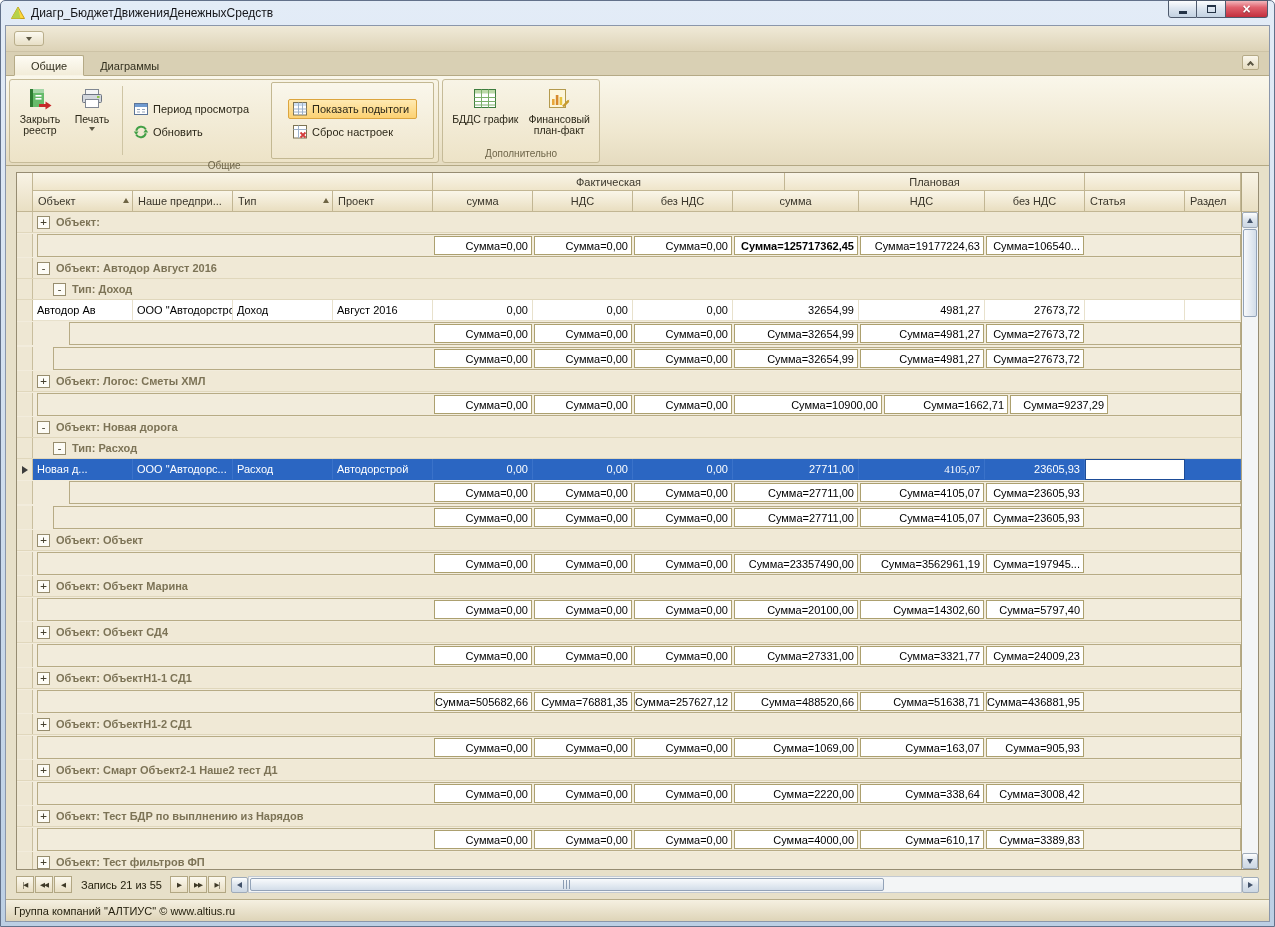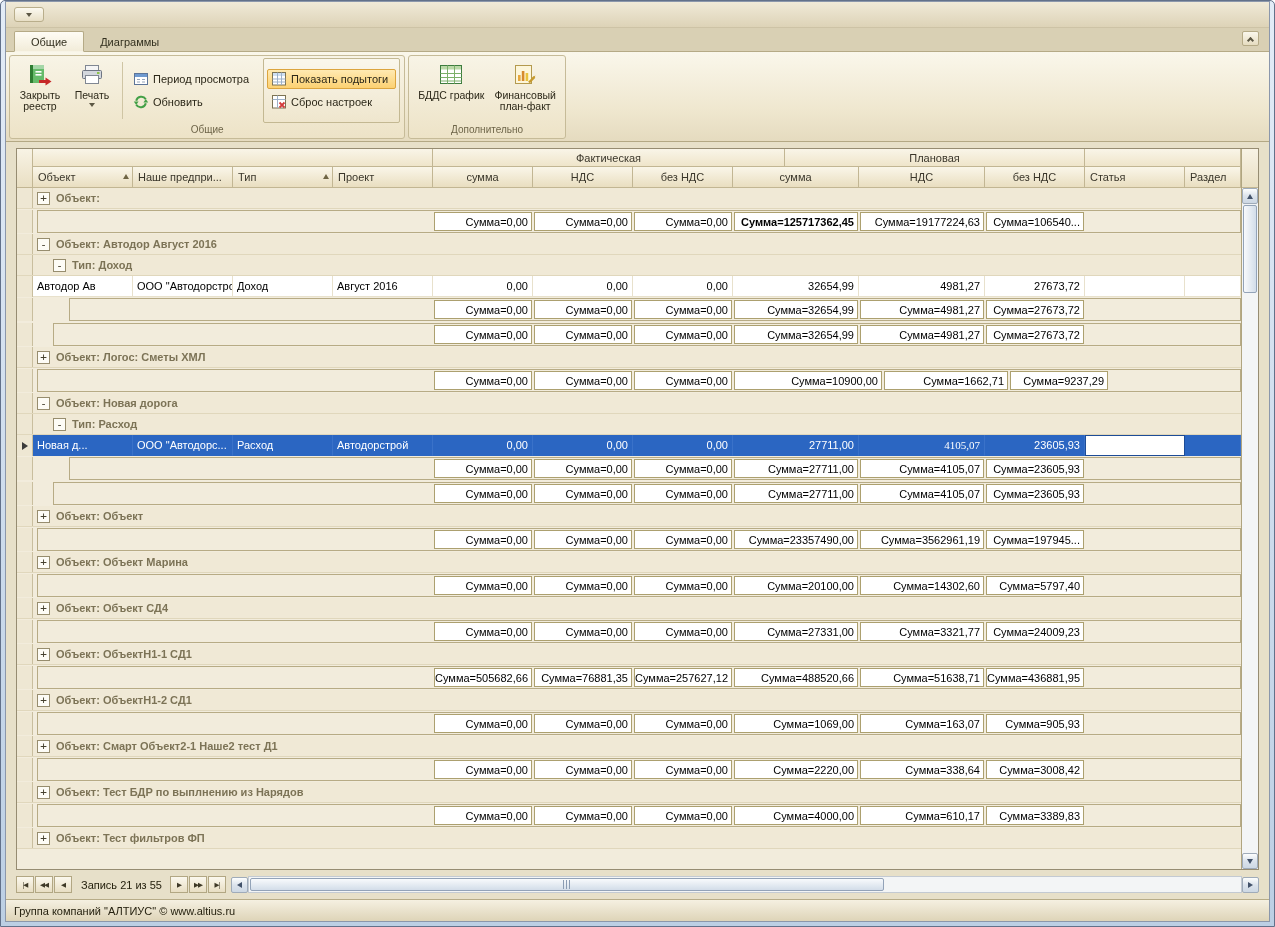--- a/index.html
+++ b/index.html
@@ -36,21 +36,21 @@
 
 .ribbon{height:90px;flex:none;background:linear-gradient(#faf7eb,#efe7cf 65%,#e5dbbf);border-bottom:1px solid #b3a884;display:flex;align-items:stretch;padding:3px 3px 2px;gap:3px;}
 .rgroup{flex:none;border:1px solid #c6bb98;border-radius:3px;background:linear-gradient(#f8f4e6,#ede3c7);display:flex;flex-direction:column;}
 .rgroup-body{flex:1;display:flex;align-items:stretch;padding:2px 4px 0;}
 .rgroup-cap{height:15px;flex:none;text-align:center;font-size:10px;color:#6e6549;padding:1px 8px 0;}
 .bigbtn{min-width:52px;padding:3px 4px 1px;border:1px solid transparent;border-radius:3px;display:flex;flex-direction:column;align-items:center;}
 .bigbtn .lbl{margin-top:2px;text-align:center;font-size:10.5px;line-height:11px;color:#2c2819;}
 .ddarr{margin-top:2px;}
 .vsep{width:1px;background:#cfc5a4;margin:4px 4px;}
 .smallcol{display:flex;flex-direction:column;justify-content:center;gap:3px;padding:0 2px;}
-.smallcol.boxed{border:1px solid #c3b892;border-radius:2px;background:linear-gradient(#faf7ec,#efe6cd);padding:3px;margin-left:4px;}
+.smallcol.boxed{border:1px solid #c3b892;border-radius:2px;background:linear-gradient(#faf7ec,#efe6cd);padding:16px;margin-left:12px;}
 .smallbtn{height:20px;display:flex;align-items:center;gap:4px;padding:0 7px 0 3px;border:1px solid transparent;border-radius:2px;color:#2c2819;white-space:nowrap;}
 .smallbtn.active{background:linear-gradient(#ffeab2,#fcd172);border-color:#dca53e;}
 .sicon{width:16px;height:16px;flex:none;display:flex;}
 .bicon{width:26px;height:26px;display:flex;}
 
 
 .grid-wrap{flex:1;min-height:0;margin:6px 10px 0;border:1px solid #968c72;background:#f2ecdc;display:flex;overflow:hidden;}
 .grid-cols{flex:1;min-width:0;display:flex;flex-direction:column;overflow:hidden;}
 .hdr{flex:none;display:flex;}
 .hdr-corner{width:16px;height:39px;flex:none;background:linear-gradient(#f8f3e5,#e9dfc3);border-right:1px solid #c2b693;border-bottom:1px solid #c2b693;}
@@ -100,20 +100,40 @@
 .hs-track{flex:1;height:17px;background:#f3f5f6;border:1px solid #c3cad2;display:flex;padding:1px;}
 .hs-thumb{width:64%;background:linear-gradient(#f8fafc,#d3dde9);border:1px solid #93a3b8;border-radius:2px;display:flex;align-items:center;justify-content:center;gap:2px;}
 .grip{width:1px;height:9px;background:#8b9cb3;}
 .hbtn{width:17px;}
 .status{height:22px;flex:none;background:linear-gradient(#f5f0e1,#ded4b8);border-top:1px solid #b7ac88;display:flex;align-items:center;padding-left:8px;color:#262210;}
 </style>
 </head>
 <body>
 
 <div class="window">
+  <div class="titlebar">
+    <span style="display:flex;">
+        <svg width="16" height="16" viewBox="0 0 16 16">
+          <path d="M8 2 L14.5 13.5 H1.5 Z" fill="#ffd83d" stroke="#c8a019"></path>
+          <path d="M8 2 L10.5 13.5 H1.5 Z" fill="#b6d24b"></path>
+        </svg>
+      </span>
+    <span class="title-text">Диагр_БюджетДвиженияДенежныхСредств</span>
+    <div class="win-btns">
+      <div class="win-btn first">
+          <span class="glyph-min"></span>
+        </div>
+      <div class="win-btn">
+          <span class="glyph-max"></span>
+        </div>
+      <div class="win-btn close">
+          <span class="glyph-close"></span>
+        </div>
+    </div>
+  </div>
   <div class="form">
     <div class="qat">
       <div class="qat-btn">
           <span class="tri t-down-s"></span>
         </div>
     </div>
     <div class="tabs">
       <div class="tab-strip">
           <div class="tab active">Общие</div>
           <div class="tab">Диаграммы</div>

